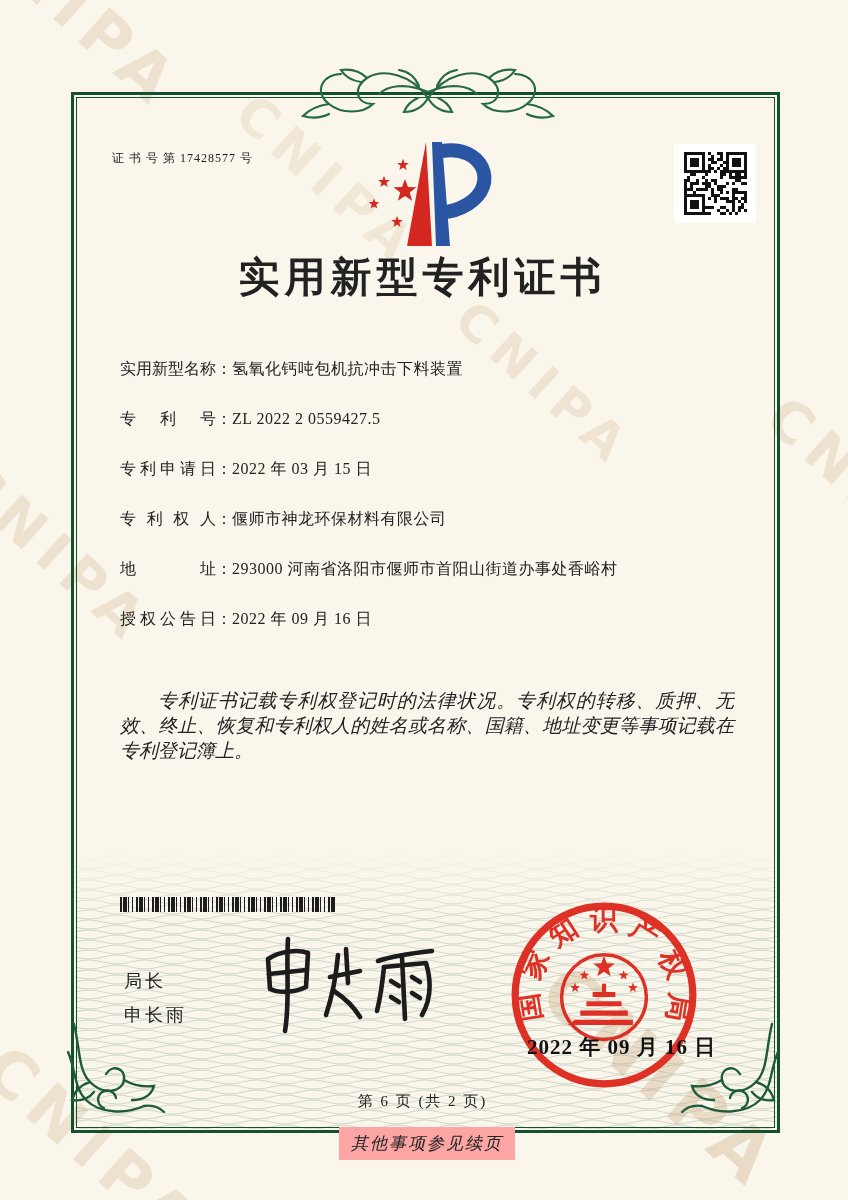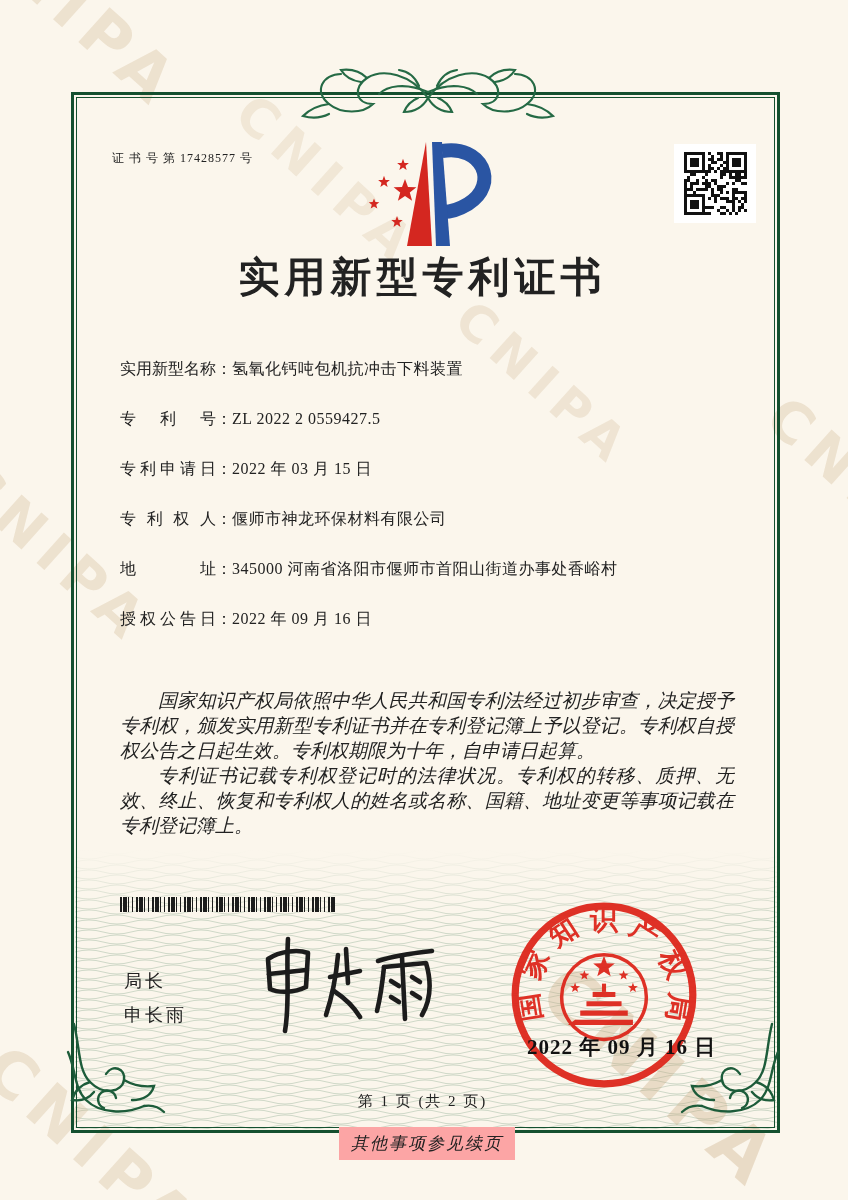--- a/index.html
+++ b/index.html
@@ -441,31 +441,30 @@
       <span><span class="f-label-text">专利申请日</span>：</span><span class="f-value">2022 年 03 月 15 日</span>
       
     </div>
 
     <div class="field-row">
       <span><span class="f-label-text">专利权人</span>：</span><span class="f-value">偃师市神龙环保材料有限公司</span>
       
     </div>
 
     <div class="field-row">
-      <span><span class="f-label-text">地址</span>：</span><span class="f-value">345000 河南省洛阳市偃师市首阳山街道办事处香峪村</span>
+      <span><span class="f-label-text">地址</span>：</span><span class="f-value">293000 河南省洛阳市偃师市首阳山街道办事处香峪村</span>
       
     </div>
 
     <div class="field-row">
       <span><span class="f-label-text">授权公告日</span>：</span><span class="f-value">2022 年 09 月 16 日</span>
     </div>
   </div>
 
   <div class="content" id="body-text">
-      <p>国家知识产权局依照中华人民共和国专利法经过初步审查，决定授予专利权，颁发实用新型专利证书并在专利登记簿上予以登记。专利权自授权公告之日起生效。专利权期限为十年，自申请日起算。</p>
       <p>专利证书记载专利权登记时的法律状况。专利权的转移、质押、无效、终止、恢复和专利权人的姓名或名称、国籍、地址变更等事项记载在专利登记簿上。</p>
     </div>
 
   <div class="content" id="barcode"></div>
 
   <div class="content" id="signer">
     <div>局长</div>
     <div>申长雨</div>
   </div>
 
@@ -498,16 +497,16 @@
       <path d="M72.0 67.0 L73.2 70.3 L76.8 70.5 L74.0 72.6 L74.9 76.0 L72.0 74.1 L69.1 76.0 L70.0 72.6 L67.2 70.5 L70.8 70.3 Z"></path>
       <path d="M63.0 79.0 L64.2 82.3 L67.8 82.5 L65.0 84.6 L65.9 88.0 L63.0 86.1 L60.1 88.0 L61.0 84.6 L58.2 82.5 L61.8 82.3 Z"></path>
       <path d="M110.0 67.0 L111.2 70.3 L114.8 70.5 L112.0 72.6 L112.9 76.0 L110.0 74.1 L107.1 76.0 L108.0 72.6 L105.2 70.5 L108.8 70.3 Z"></path>
       <path d="M119.0 79.0 L120.2 82.3 L123.8 82.5 L121.0 84.6 L121.9 88.0 L119.0 86.1 L116.1 88.0 L117.0 84.6 L114.2 82.5 L117.8 82.3 Z"></path>
       <path d="M80 88 h22 v5 h-22 z M74 97 h34 v5 h-34 z M68 106 h46 v5 h-46 z M63 115 h56 v5 h-63 z"></path>
       <path d="M89 80 h4 v8 h-4 z"></path>
     </g>
   </svg>
   <div class="content" id="seal-date">2022 年 09 月 16 日</div>
 
-  <div class="content" id="page-num">第 1 页 (共 2 页)</div>
+  <div class="content" id="page-num">第 6 页 (共 2 页)</div>
   <div class="content" id="cont-note">其他事项参见续页</div>
 
 </div>
 
 </body></html>

